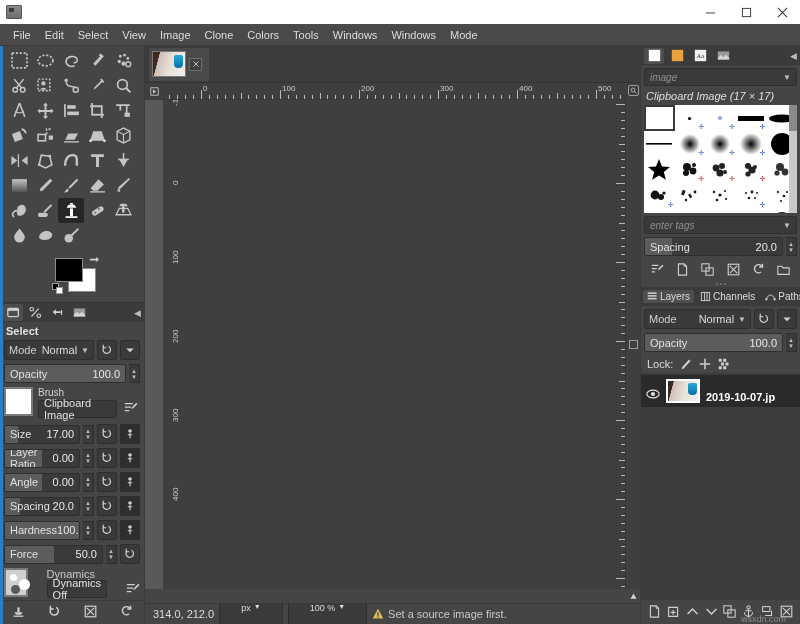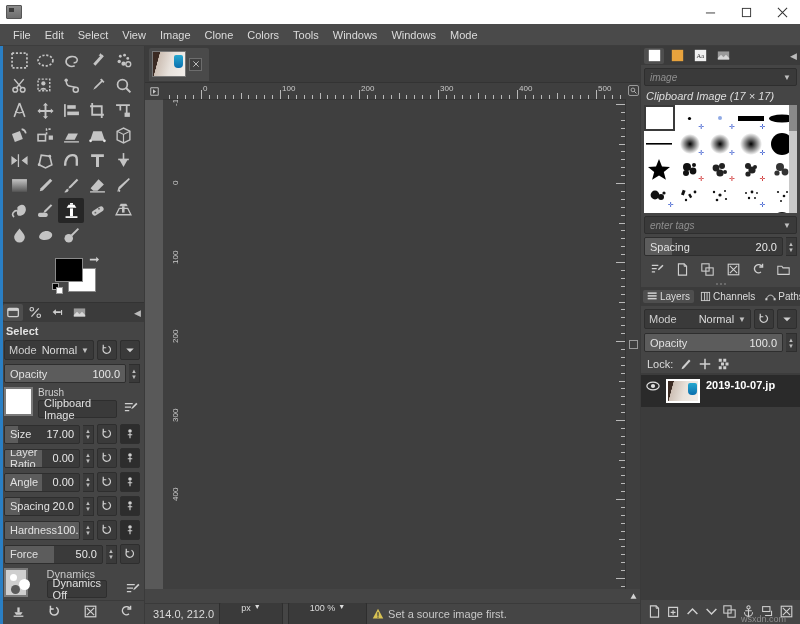--- a/index.html
+++ b/index.html
@@ -258,21 +258,21 @@
 
   .layer-tabs{height:19px;background:#3b3b3b;display:flex;align-items:center;gap:2px;padding-left:2px;}
   .layer-tabs .lt{display:flex;align-items:center;gap:2px;padding:1px 4px;font-size:10px;color:#dcdcdc;border-radius:2px;}
   .layer-tabs .lt.sel{background:#4e4e4e;}
   .layer-tabs .lt svg{width:11px;height:11px;fill:#d0d0d0;}
 
   #locks{display:flex;align-items:center;gap:7px;padding:3px 6px;font-size:11px;color:#dcdcdc;}
   #locks svg{width:12px;height:12px;fill:#cfcfcf;}
 
   #layerlist{flex:1; background:#3c3c3c; padding-top:2px; overflow:hidden;}
-  .layer-row{display:flex;align-items:flex-start;gap:6px;padding:4px 5px;background:#2a2a2a;}
+  .layer-row{display:flex;align-items:flex-end;gap:6px;padding:4px 5px;background:#2a2a2a;}
   .layer-row .eye svg{width:14px;height:14px;fill:#e0e0e0;}
   .layer-row .lthumb{width:34px;height:24px;border:2px solid #ffffff; position:relative; overflow:hidden;
     background: linear-gradient(105deg,#3b2a22 0%,#3b2a22 16%,#cdbfb4 17%,#e9e3dc 55%,#f2eeea 100%);}
   .layer-row .lthumb .bb{position:absolute;right:1px;top:2px;width:9px;height:12px;
     background:linear-gradient(#27a8cf,#0b6fae);border-radius:2px 2px 4px 4px;}
   .layer-row .lname{font-size:11px;color:#ffffff;font-weight:bold;white-space:nowrap;overflow:hidden;}
 
   #layer-btnbar{height:24px;display:flex;align-items:center;justify-content:space-around;
     padding:0 4px;background:#454545;position:relative;}
   #layer-btnbar svg{width:13px;height:13px;fill:#cfcfcf;}

